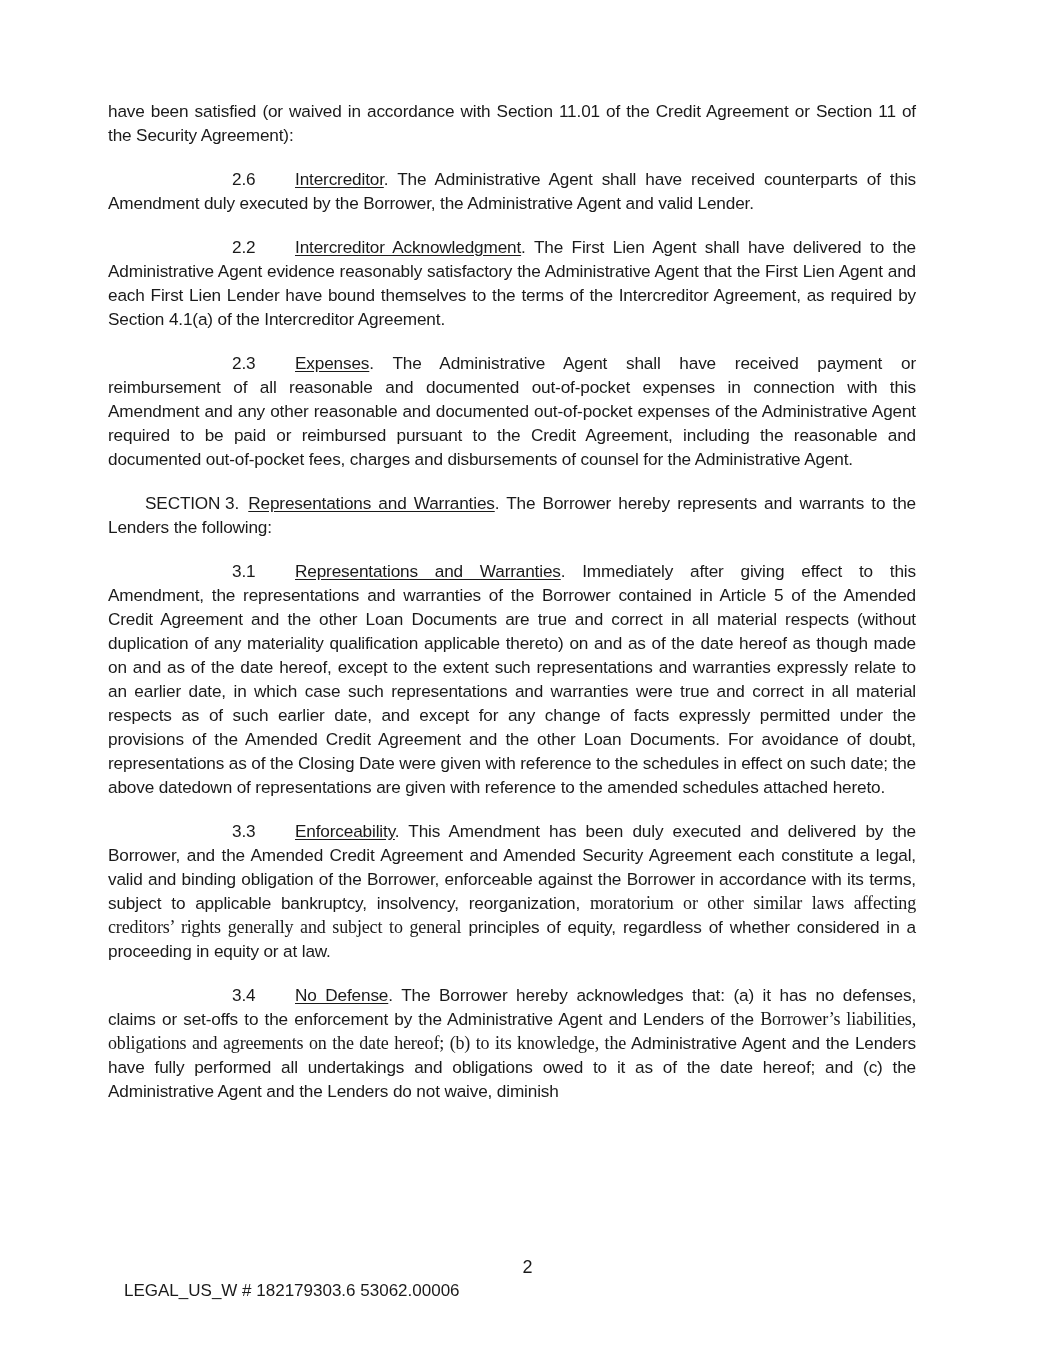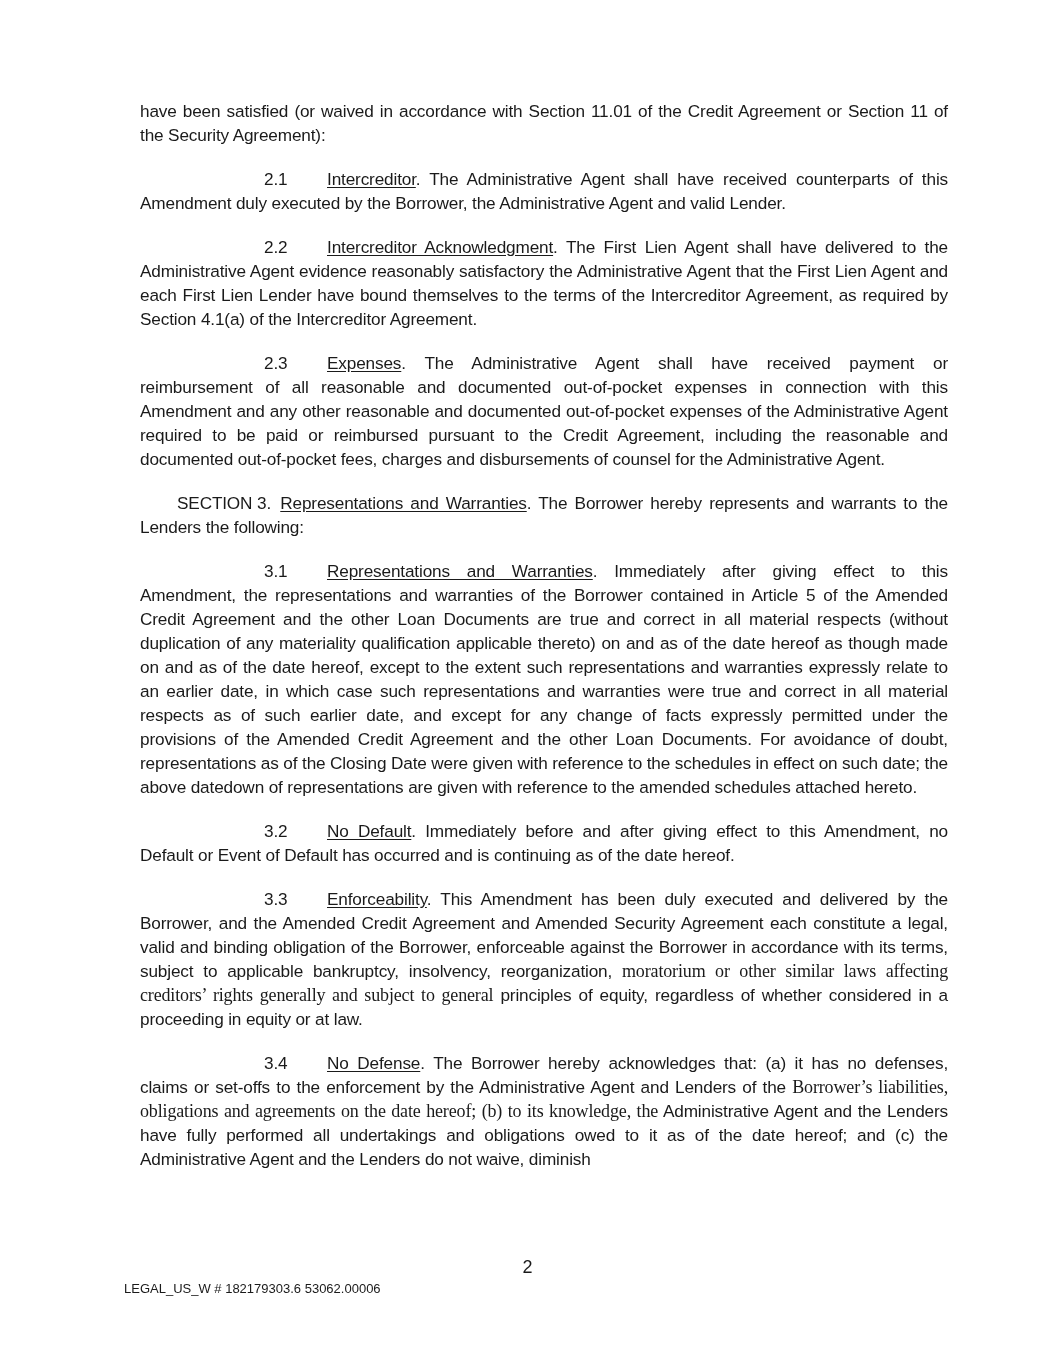--- a/index.html
+++ b/index.html
@@ -10,21 +10,21 @@
     body {
       width: 1055px;
       height: 1365px;
       position: relative;
       overflow: hidden;
       font-family: "Liberation Sans", sans-serif;
       color: #1a1a1a;
     }
     .page {
       position: absolute;
-      left: 140px;
+      left: 108px;
       top: 99px;
       width: 808px;
     }
     .para {
       font-size: 17.2px;
       line-height: 24px;
       text-align: justify;
       margin: 0 0 20px 0;
       letter-spacing: -0.15px;
     }
@@ -52,56 +52,53 @@
       width: 1055px;
       top: 1257px;
       text-align: center;
       font-size: 18px;
       color: #1a1a1a;
     }
     .footer-id {
       position: absolute;
       left: 124px;
       top: 1281px;
-      font-size: 13px;
+      font-size: 17px;
       color: #1a1a1a;
     }
   </style>
 </head>
 <body>
 
 <div class="page">
 
   <p class="para first">
     <span>have been satisfied (or waived in accordance with Section 11.01 of the Credit Agreement or Section 11 of the Security Agreement):</span>
   </p>
 
   <p class="para">
-    <span class="num">2.1</span><span class="heading">Intercreditor</span><span>.  The Administrative Agent shall have received counterparts of this Amendment duly executed by the Borrower, the Administrative Agent and valid Lender.</span>
+    <span class="num">2.6</span><span class="heading">Intercreditor</span><span>.  The Administrative Agent shall have received counterparts of this Amendment duly executed by the Borrower, the Administrative Agent and valid Lender.</span>
   </p>
 
   <p class="para">
     <span class="num">2.2</span><span class="heading">Intercreditor Acknowledgment</span><span>.  The First Lien Agent shall have delivered to the Administrative Agent evidence reasonably satisfactory the Administrative Agent that the First Lien Agent and each First Lien Lender have bound themselves to the terms of the Intercreditor Agreement, as required by Section 4.1(a) of the Intercreditor Agreement.</span>
   </p>
 
   <p class="para">
     <span class="num">2.3</span><span class="heading">Expenses</span><span>.  The Administrative Agent shall have received payment or reimbursement of all reasonable and documented out-of-pocket expenses in connection with this Amendment and any other reasonable and documented out-of-pocket expenses of the Administrative Agent required to be paid or reimbursed pursuant to the Credit Agreement, including the reasonable and documented out-of-pocket fees, charges and disbursements of counsel for the Administrative Agent.</span>
   </p>
 
   <p class="para">
     <span class="sec-indent" style="white-space:pre;margin-left:37px;">SECTION 3.  </span><span class="heading">Representations and Warranties</span><span>.  The Borrower hereby represents and warrants to the Lenders the following:</span>
   </p>
 
   <p class="para">
     <span class="num">3.1</span><span class="heading">Representations and Warranties</span><span>. Immediately after giving effect to this Amendment, the representations and warranties of the Borrower contained in Article 5 of the Amended Credit Agreement and the other Loan Documents are true and correct in all material respects (without duplication of any materiality qualification applicable thereto) on and as of the date hereof as though made on and as of the date hereof, except to the extent such representations and warranties expressly relate to an earlier date, in which case such representations and warranties were true and correct in all material respects as of such earlier date, and except for any change of facts expressly permitted under the provisions of the Amended Credit Agreement and the other Loan Documents.  For avoidance of doubt, representations as of the Closing Date were given with reference to the schedules in effect on such date; the above datedown of representations are given with reference to the amended schedules attached hereto.</span>
   </p>
 
-  <p class="para">
-    <span class="num">3.2</span><span class="heading">No Default</span><span>.  Immediately before and after giving effect to this Amendment, no Default or Event of Default has occurred and is continuing as of the date hereof.</span>
-  </p>
 
   <p class="para">
     <span class="num">3.3</span><span class="heading">Enforceability</span><span>.  This Amendment has been duly executed and delivered by the Borrower, and the Amended Credit Agreement and Amended Security Agreement each constitute a legal, valid and binding obligation of the Borrower, enforceable against the Borrower in accordance with its terms, subject to applicable bankruptcy, insolvency, reorganization, </span><span class="serif">moratorium or other similar laws affecting creditors’ rights generally and subject to general</span><span> principles of equity, regardless of whether considered in a proceeding in equity or at law.</span>
   </p>
 
   <p class="para">
     <span class="num">3.4</span><span class="heading">No Defense</span><span>. The Borrower hereby acknowledges that: (a) it has no defenses, claims or set-offs to the enforcement by the Administrative Agent and Lenders of the </span><span class="serif">Borrower’s liabilities, obligations and agreements on the date hereof; (b) to its knowledge, the</span><span> Administrative Agent and the Lenders have fully performed all undertakings and obligations owed to it as of the date hereof; and (c) the Administrative Agent and the Lenders do not waive, diminish</span>
   </p>
 
 </div>

